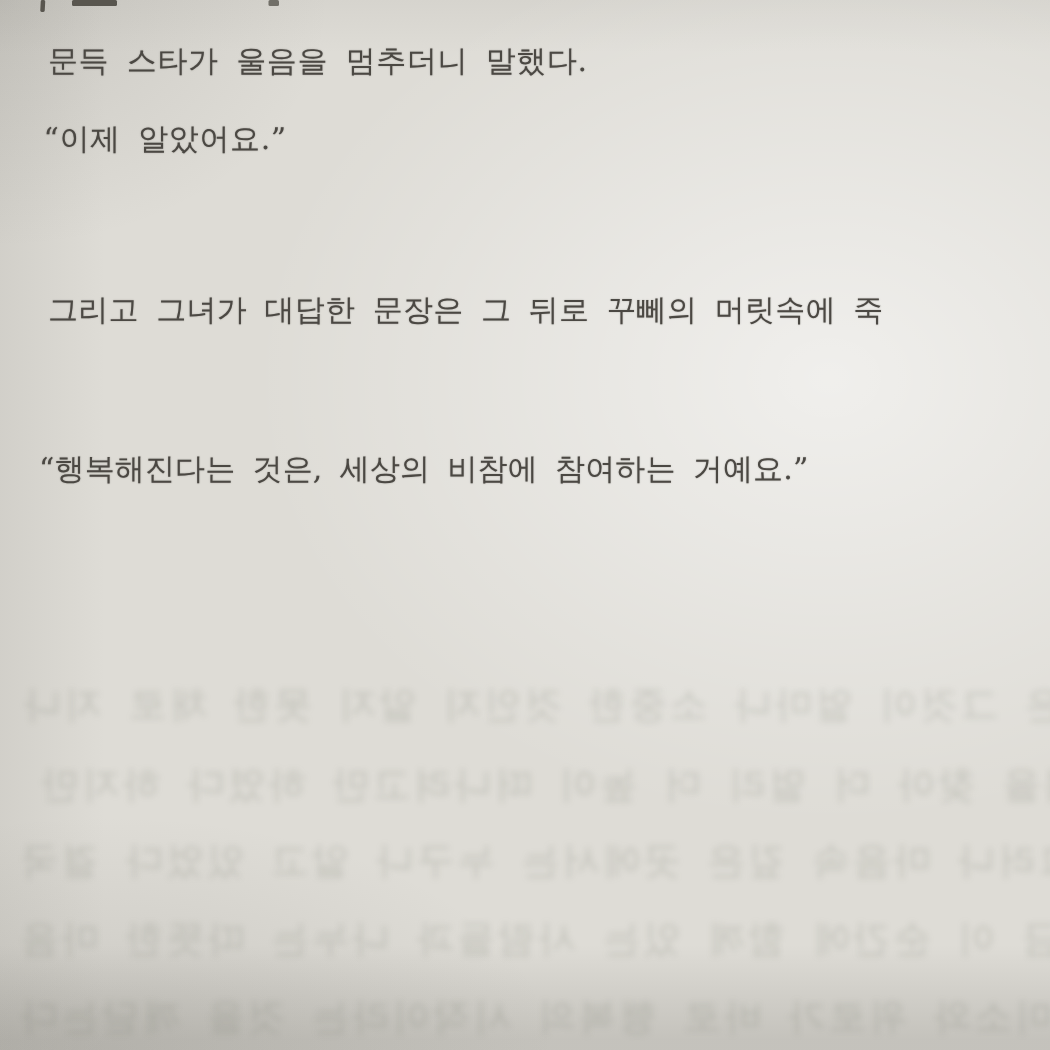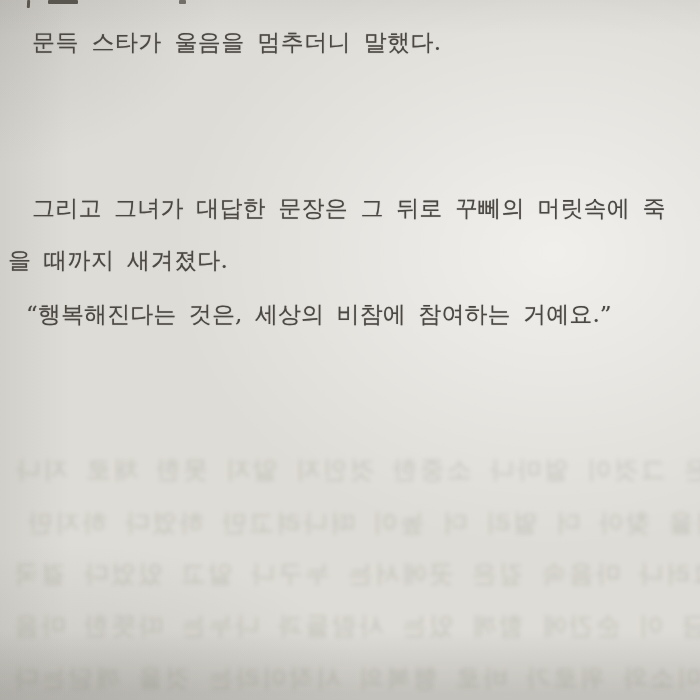--- a/index.html
+++ b/index.html
@@ -13,21 +13,21 @@
       radial-gradient(ellipse 400px 300px at 0% 0%, rgba(90,88,82,0.14), rgba(90,88,82,0) 55%),
       radial-gradient(ellipse 500px 260px at 10% 100%, rgba(95,93,87,0.16), rgba(95,93,87,0) 60%),
       linear-gradient(to right, rgba(120,118,110,0.12), rgba(120,118,110,0) 10%),
       linear-gradient(to bottom, rgba(110,108,100,0.07), rgba(110,108,100,0) 5%, rgba(110,108,100,0) 90%, rgba(105,103,96,0.22) 99%),
       #dedcd6;
   }
   
   .line{
     position:absolute;
     white-space:nowrap;
-    font-size:23px;
+    font-size:20px;
     letter-spacing:0.4px;
     word-spacing:5px;
     color:#4b4843;
     text-shadow:0 0 1px rgba(75,72,67,0.45);
   }
   .l1{left:32px;top:27px;}
   .l2{left:29px;top:79px;}
   .l3{left:29px;top:134px;}
   .l4{left:32px;top:193px;letter-spacing:0.2px;}
   .l5{left:8px;top:245px;}
@@ -60,22 +60,22 @@
 </head>
 <body>
 
 <div class="page">
 
   <div class="frag f1"></div>
   <div class="frag f2"></div>
   <div class="frag f3"></div>
 
   <div class="line l1">문득 스타가 울음을 멈추더니 말했다.</div>
+  <div class="line l2">“이제 알았어요.”</div>
   <div class="line l4">그리고 그녀가 대답한 문장은 그 뒤로 꾸뻬의 머릿속에 죽</div>
-  <div class="line l5">을 때까지 새겨졌다.</div>
   <div class="line l6">“행복해진다는 것은, 세상의 비참에 참여하는 거예요.”</div>
 
   <div class="ghost g1">사람들은 그것이 얼마나 소중한 것인지 알지 못한 채로 지나</div>
   <div class="ghost g2">행복을 찾아 더 멀리 더 높이 떠나려고만 하였다 하지만</div>
   <div class="ghost g3">그러나 마음속 깊은 곳에서는 누구나 알고 있었다 결국</div>
   <div class="ghost g4">지금 이 순간에 함께 있는 사람들과 나누는 따뜻한 마음</div>
   <div class="ghost g5">미소와 위로가 바로 행복의 시작이라는 것을 깨닫는다</div>
 
 </div>
 

